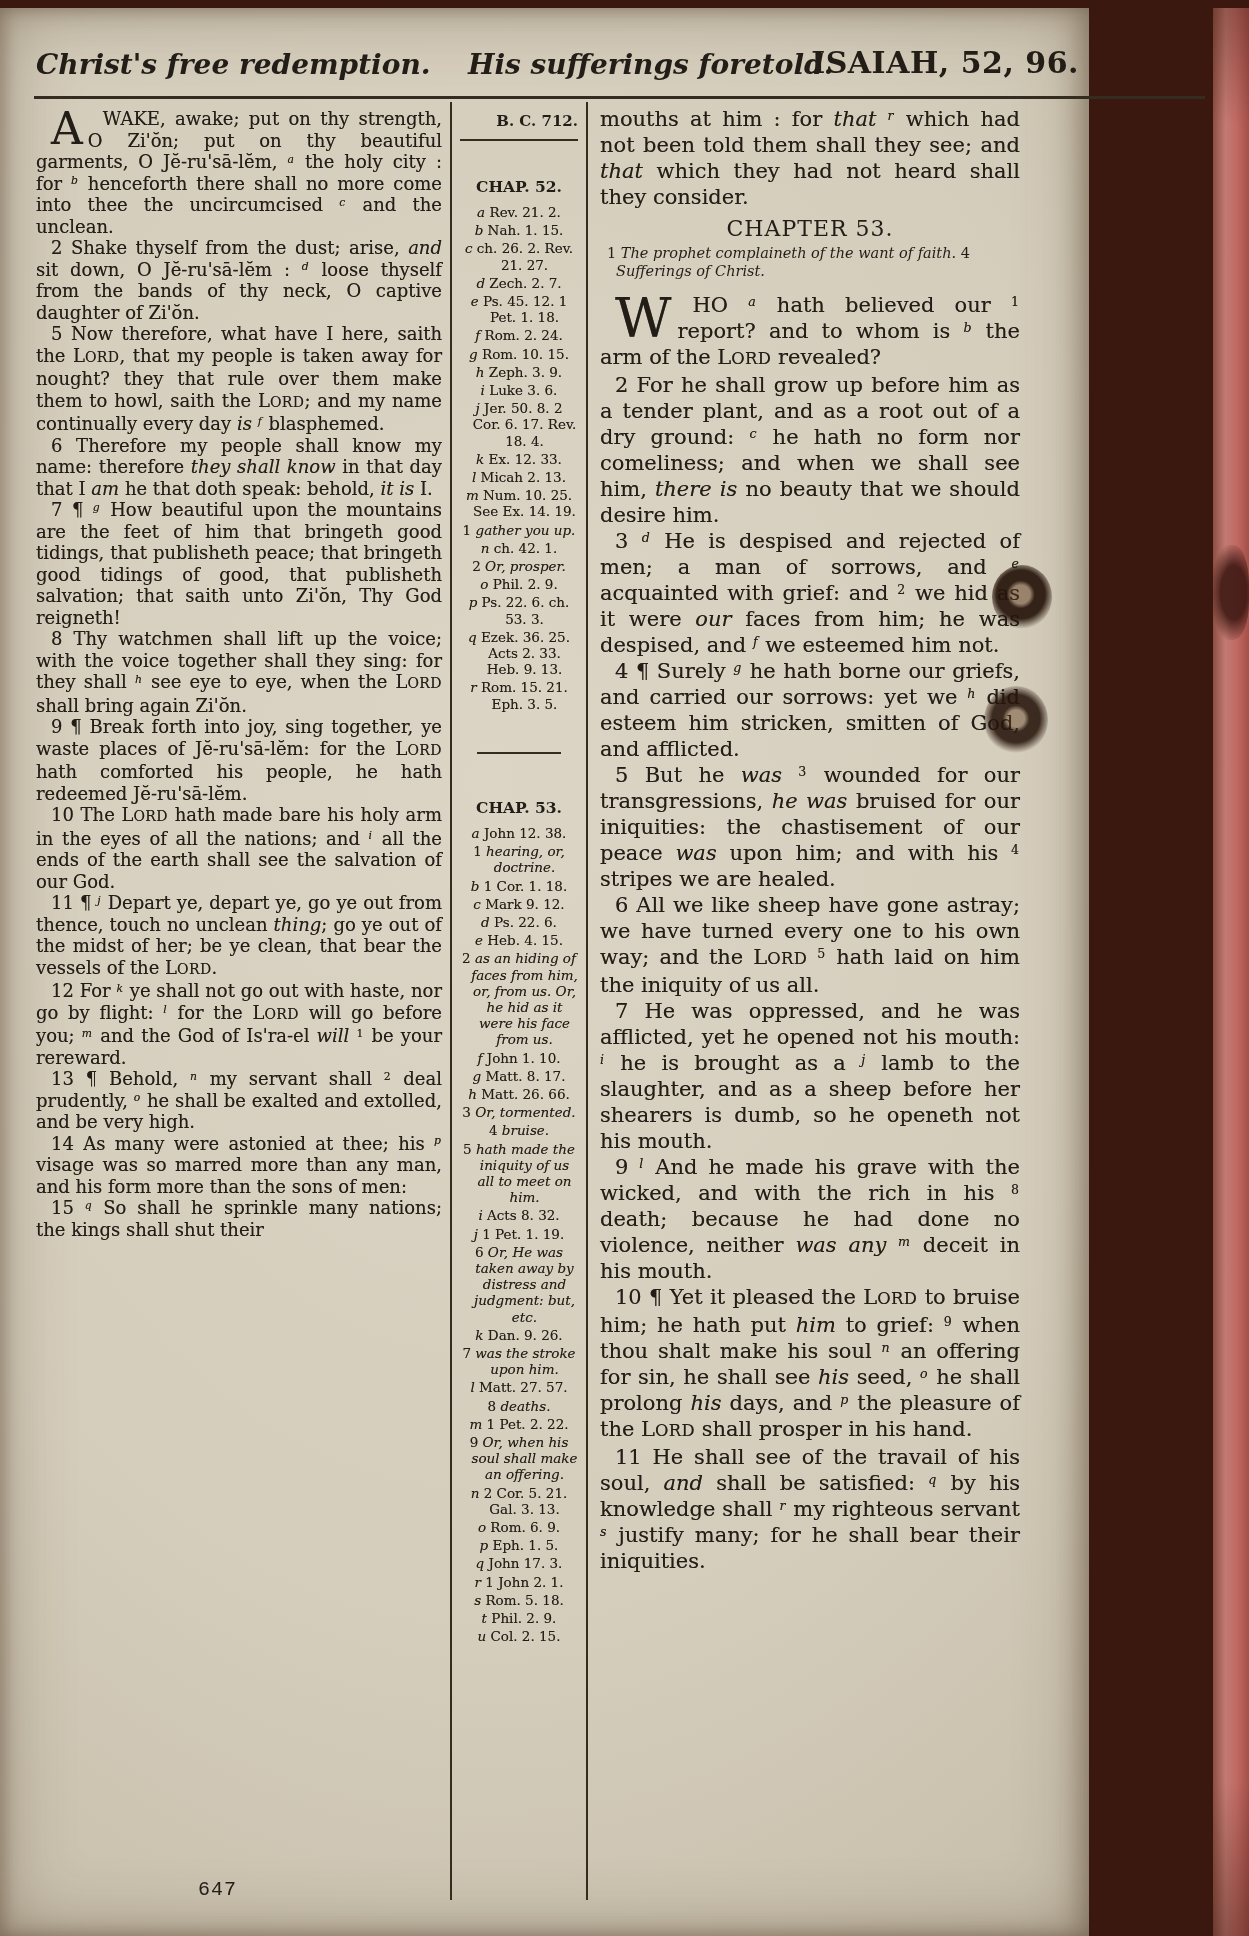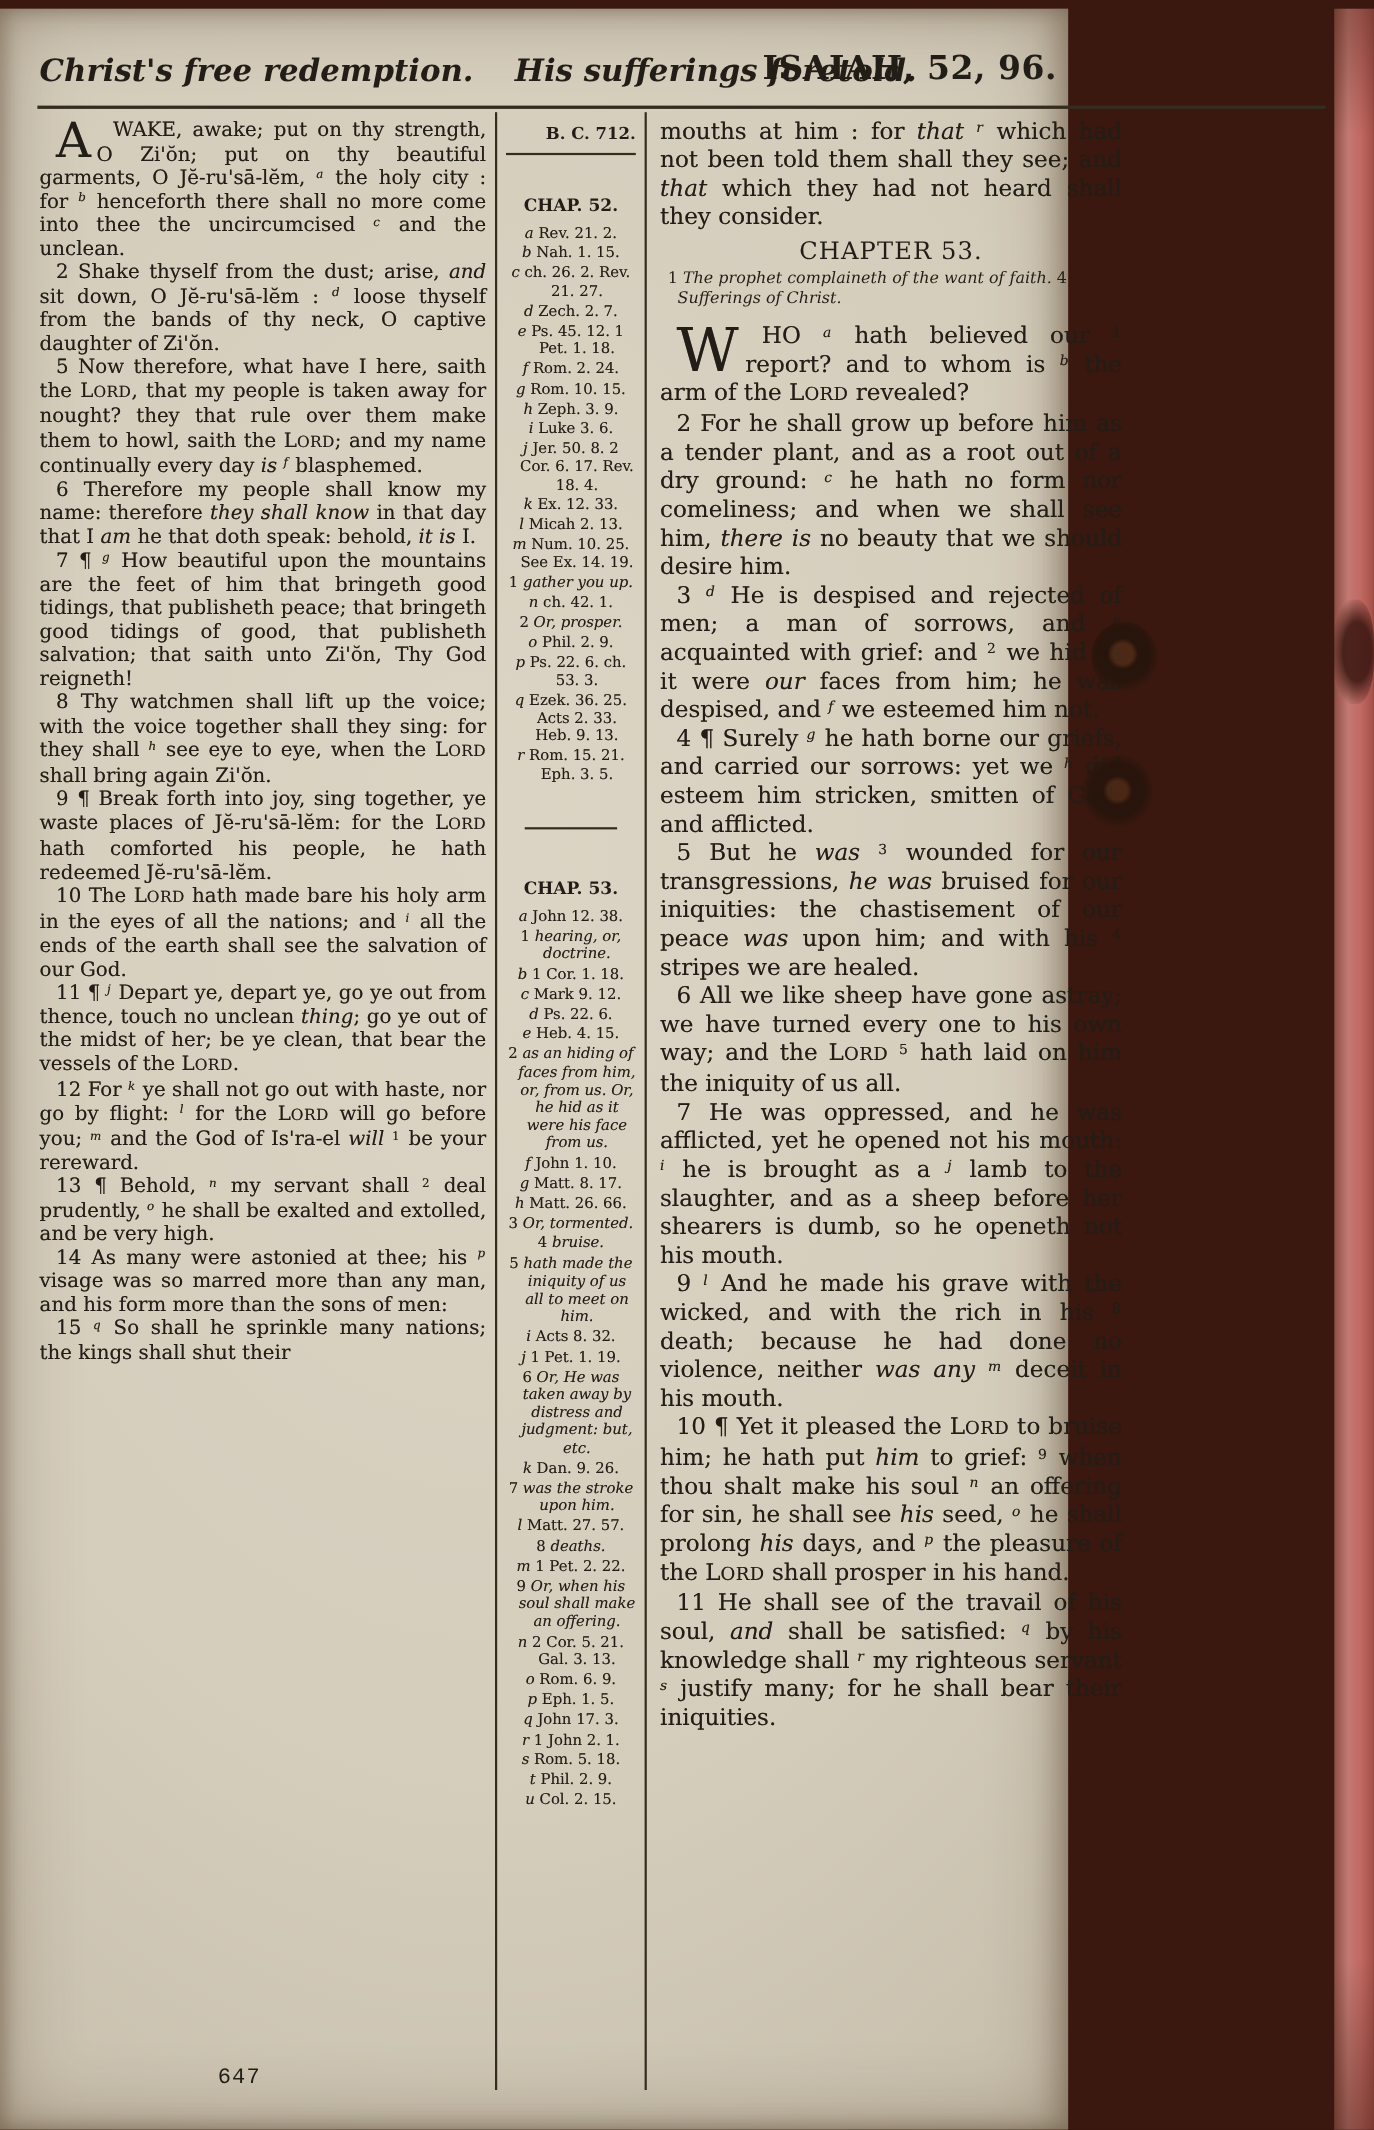--- a/index.html
+++ b/index.html
@@ -12,21 +12,21 @@
   *{box-sizing:border-box;}
   html,body{margin:0;padding:0;}
   body{
     width:1249px;height:1936px;position:relative;overflow:hidden;
     background:var(--cover-dark);
     font-family:"DejaVu Serif","Liberation Serif",serif;
     color:var(--ink);
     -webkit-hyphens:auto;hyphens:auto;
   }
   .paper{
-    position:absolute;left:0;top:8px;width:971px;height:1928px;
+    position:absolute;left:0;top:8px;width:1089px;height:1928px;
     background:radial-gradient(ellipse 120% 90% at 45% 40%, #dcd4c4 0%, var(--paper) 50%, #bcb29e 100%);
     box-shadow:inset 0 0 70px rgba(70,50,25,.38), inset -10px 0 22px rgba(70,45,25,.28), inset 6px 0 14px rgba(70,45,25,.22);
   }
   .fore-edge{
     position:absolute;right:0;top:8px;width:36px;height:1928px;
     background:linear-gradient(90deg,#8d4f43 0%,var(--fore-edge) 35%,#c06a63 65%,#a35048 100%);
   }
   .fore-edge::after{
     content:"";position:absolute;inset:0;
     background:linear-gradient(180deg,rgba(60,25,15,.35) 0%,rgba(60,25,15,0) 6%,rgba(60,25,15,0) 92%,rgba(60,25,15,.4) 100%);

